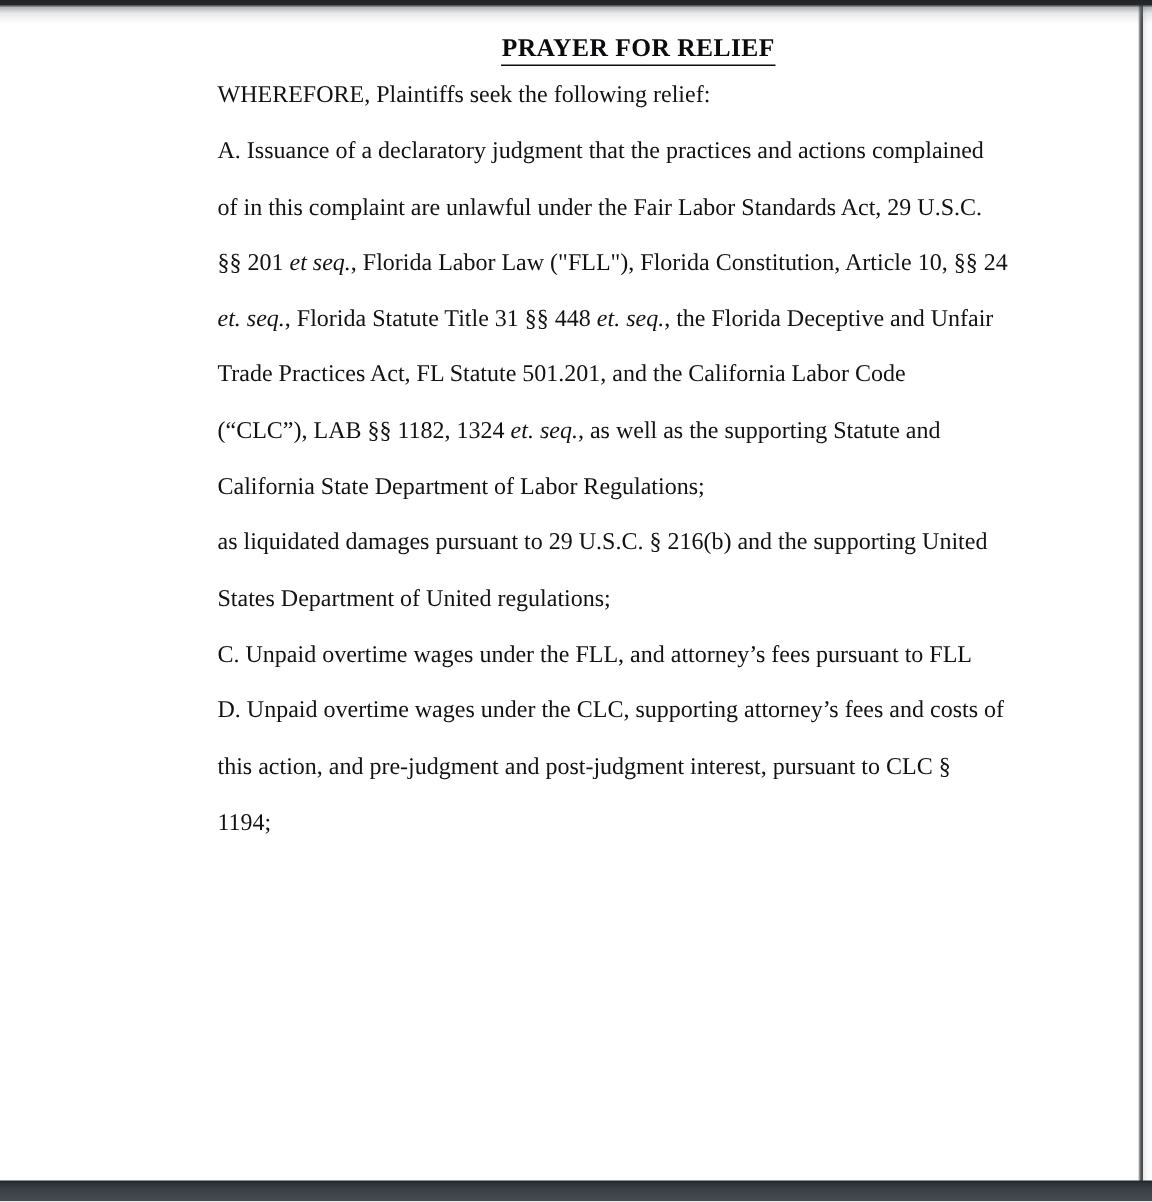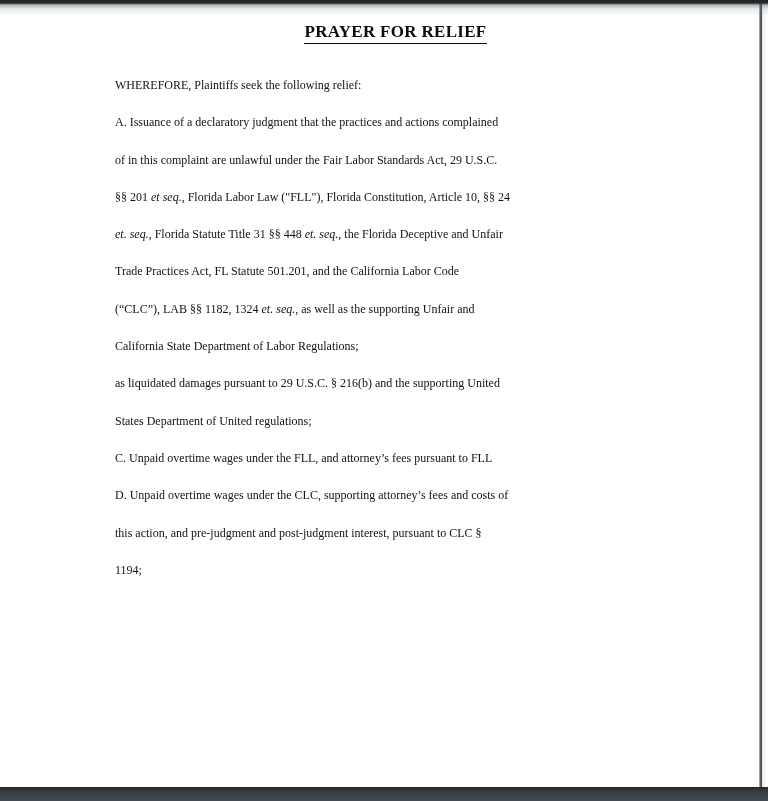--- a/index.html
+++ b/index.html
@@ -29,40 +29,40 @@
   
   .edge-right-strip {
     position:absolute; top:3px; bottom:13px; right:0; width:6px; z-index:3;
     background:linear-gradient(to right, #e7e8e8, #f8f8f8 45%, #ffffff);
   }
   .edge-right-line {
     position:absolute; top:3px; bottom:13px; right:6px; width:3px; z-index:4;
     background:linear-gradient(to right, rgba(70,74,78,0.35), #54585b 55%, #404447);
   }
 
-  .page { position:absolute; inset:0; background:#ffffff; }
+  .page { position:absolute; inset:0; background:#ffffff;margin-left:30px; }
 
   .doc-title-row {
     position:absolute; top:22px; left:115px; width:561px;
     text-align:center;
   }
   .doc-title {
     display:inline-block;
     font-weight:bold;
     font-size:17px;
     letter-spacing:0.3px;
     color:#0c0c10;
     border-bottom:1.6px solid #0c0c10;
     padding-bottom:1px;
     white-space:nowrap;
   }
 
   .doc-body {
-    position:absolute; top:67px; left:115px; width:562px;
-    font-size:12px;
+    position:absolute; top:45px; left:115px; width:562px;
+    font-size:16px;
     line-height:37.3px;
     white-space:nowrap;
   }
   .doc-line { height:37.3px; }
   .italic { font-style:italic; }
 </style>
 </head>
 <body>
 
 <div class="screen">
@@ -73,21 +73,21 @@
       <span class="doc-title">PRAYER FOR RELIEF</span>
     </div>
 
     <div class="doc-body">
         <div class="doc-line"><span>WHEREFORE, Plaintiffs seek the following relief:</span></div>
         <div class="doc-line"><span>A. Issuance of a declaratory judgment that the practices and actions complained</span></div>
         <div class="doc-line"><span>of in this complaint are unlawful under the Fair Labor Standards Act, 29 U.S.C.</span></div>
         <div class="doc-line"><span>§§ 201 </span><span class="italic">et seq.</span><span>, Florida Labor Law ("FLL"), Florida Constitution, Article 10, §§ 24</span></div>
         <div class="doc-line"><span class="italic">et. seq.</span><span>, Florida Statute Title 31 §§ 448 </span><span class="italic">et. seq.</span><span>, the Florida Deceptive and Unfair</span></div>
         <div class="doc-line"><span>Trade Practices Act, FL Statute 501.201, and the California Labor Code</span></div>
-        <div class="doc-line"><span>(“CLC”), LAB §§ 1182, 1324 </span><span class="italic">et. seq.,</span><span> as well as the supporting Unfair and</span></div>
+        <div class="doc-line"><span>(“CLC”), LAB §§ 1182, 1324 </span><span class="italic">et. seq.,</span><span> as well as the supporting Statute and</span></div>
         <div class="doc-line"><span>California State Department of Labor Regulations;</span></div>
         <div class="doc-line"><span>as liquidated damages pursuant to 29 U.S.C. § 216(b) and the supporting United</span></div>
         <div class="doc-line"><span>States Department of United regulations;</span></div>
         <div class="doc-line"><span>C. Unpaid overtime wages under the FLL, and attorney’s fees pursuant to FLL</span></div>
         <div class="doc-line"><span>D. Unpaid overtime wages under the CLC, supporting attorney’s fees and costs of</span></div>
         <div class="doc-line"><span>this action, and pre-judgment and post-judgment interest, pursuant to CLC §</span></div>
         <div class="doc-line"><span>1194;</span></div>
       </div>
 
   </div>

